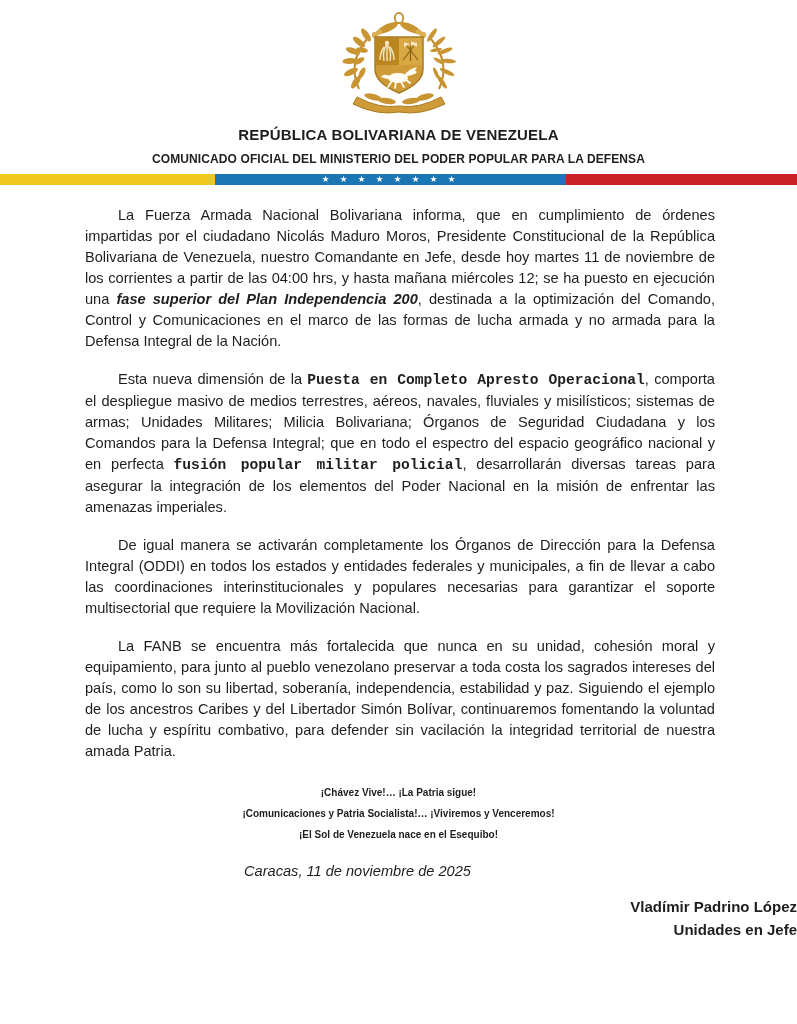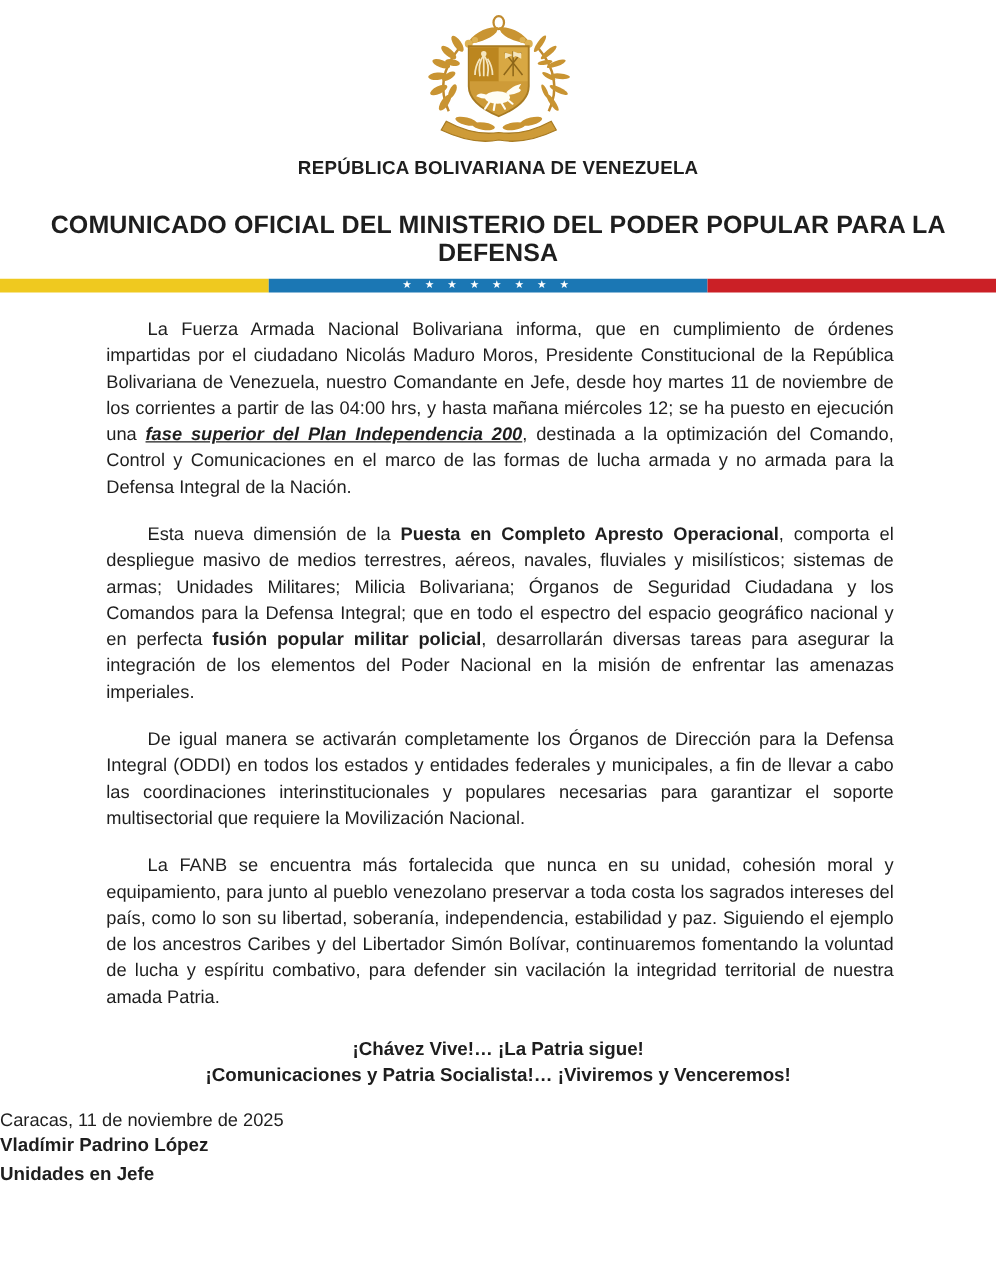--- a/index.html
+++ b/index.html
@@ -26,22 +26,22 @@
   .doc-title {
     text-align: center;
     font-weight: bold;
     font-size: 15px;
     margin-top: 9px;
     letter-spacing: 0.2px;
   }
   .doc-subtitle {
     text-align: center;
     font-weight: bold;
-    font-size: 20px;
-    margin-top: 26px;
+    font-size: 12px;
+    margin-top: 9px;
     letter-spacing: 0.1px;
   }
   .flag-bar {
     display: flex;
     height: 11px;
     width: 100%;
     margin-top: 8px;
   }
   .flag-yellow { width: 27%; }
   .flag-blue {
@@ -62,43 +62,45 @@
   .body-text {
     padding: 20px 82px 0 85px;
   }
   .para {
     margin: 0 0 17px 0;
     text-align: justify;
     text-indent: 33px;
     font-size: 14.6px;
     line-height: 21px;
   }
-  .b  { font-weight: bold; }
-  .bi { font-weight: bold; font-style: italic; text-decoration: underline; }
+  .b  { font-weight: bold; font-family: Liberation Mono, monospace; }
+  .bi { font-weight: bold; font-style: italic; }
   .declaration {
     padding: 8px 60px 0 85px;
     font-weight: bold;
     font-size: 14px;
     letter-spacing: -0.1px;
     white-space: nowrap;
   }
   .slogans {
     margin-top: 20px;
     text-align: center;
     font-weight: bold;
-    font-size: 15px;
+    font-size: 10px;
     line-height: 21px;
   }
   .dateline {
     padding: 18px 82px 0 0;
-    text-align: left;
+    text-align: center;
     font-size: 14.6px;
+    font-style: italic;
   }
   .signature {
-    text-align: left;
+    margin-top: 16px;
+    text-align: right;
     font-weight: bold;
     font-size: 15px;
     line-height: 23px;
   }
 </style>
 </head>
 <body>
 
 <div class="page">
 
@@ -202,20 +204,21 @@
       <p class="para"><span>La Fuerza Armada Nacional Bolivariana informa, que en cumplimiento de órdenes impartidas por el ciudadano Nicolás Maduro Moros, Presidente Constitucional de la República Bolivariana de Venezuela, nuestro Comandante en Jefe, desde hoy martes 11 de noviembre de los corrientes a partir de las 04:00 hrs, y hasta mañana miércoles 12; se ha puesto en ejecución una </span><span class="bi">fase superior del Plan Independencia 200</span><span>, destinada a la optimización del Comando, Control y Comunicaciones en el marco de las formas de lucha armada y no armada para la Defensa Integral de la Nación.</span></p>
       <p class="para"><span>Esta nueva dimensión de la </span><span class="b">Puesta en Completo Apresto Operacional</span><span>, comporta el despliegue masivo de medios terrestres, aéreos, navales, fluviales y misilísticos; sistemas de armas; Unidades Militares; Milicia Bolivariana; Órganos de Seguridad Ciudadana y los Comandos para la Defensa Integral; que en todo el espectro del espacio geográfico nacional y en perfecta </span><span class="b">fusión popular militar policial</span><span>, desarrollarán diversas tareas para asegurar la integración de los elementos del Poder Nacional en la misión de enfrentar las amenazas imperiales.</span></p>
       <p class="para"><span>De igual manera se activarán completamente los Órganos de Dirección para la Defensa Integral (ODDI) en todos los estados y entidades federales y municipales, a fin de llevar a cabo las coordinaciones interinstitucionales y populares necesarias para garantizar el soporte multisectorial que requiere la Movilización Nacional.</span></p>
       <p class="para"><span>La FANB se encuentra más fortalecida que nunca en su unidad, cohesión moral y equipamiento, para junto al pueblo venezolano preservar a toda costa los sagrados intereses del país, como lo son su libertad, soberanía, independencia, estabilidad y paz. Siguiendo el ejemplo de los ancestros Caribes y del Libertador Simón Bolívar, continuaremos fomentando la voluntad de lucha y espíritu combativo, para defender sin vacilación la integridad territorial de nuestra amada Patria.</span></p>
     </div>
 
 
   <div class="slogans">
       <div>¡Chávez Vive!… ¡La Patria sigue!</div>
       <div>¡Comunicaciones y Patria Socialista!… ¡Viviremos y Venceremos!</div>
+      <div>¡El Sol de Venezuela nace en el Esequibo!</div>
     </div>
 
   <div class="dateline">Caracas, 11 de noviembre de 2025</div>
 
   <div class="signature">
     <div>Vladímir Padrino López</div>
     <div>Unidades en Jefe</div>
   </div>
 
 </div>

